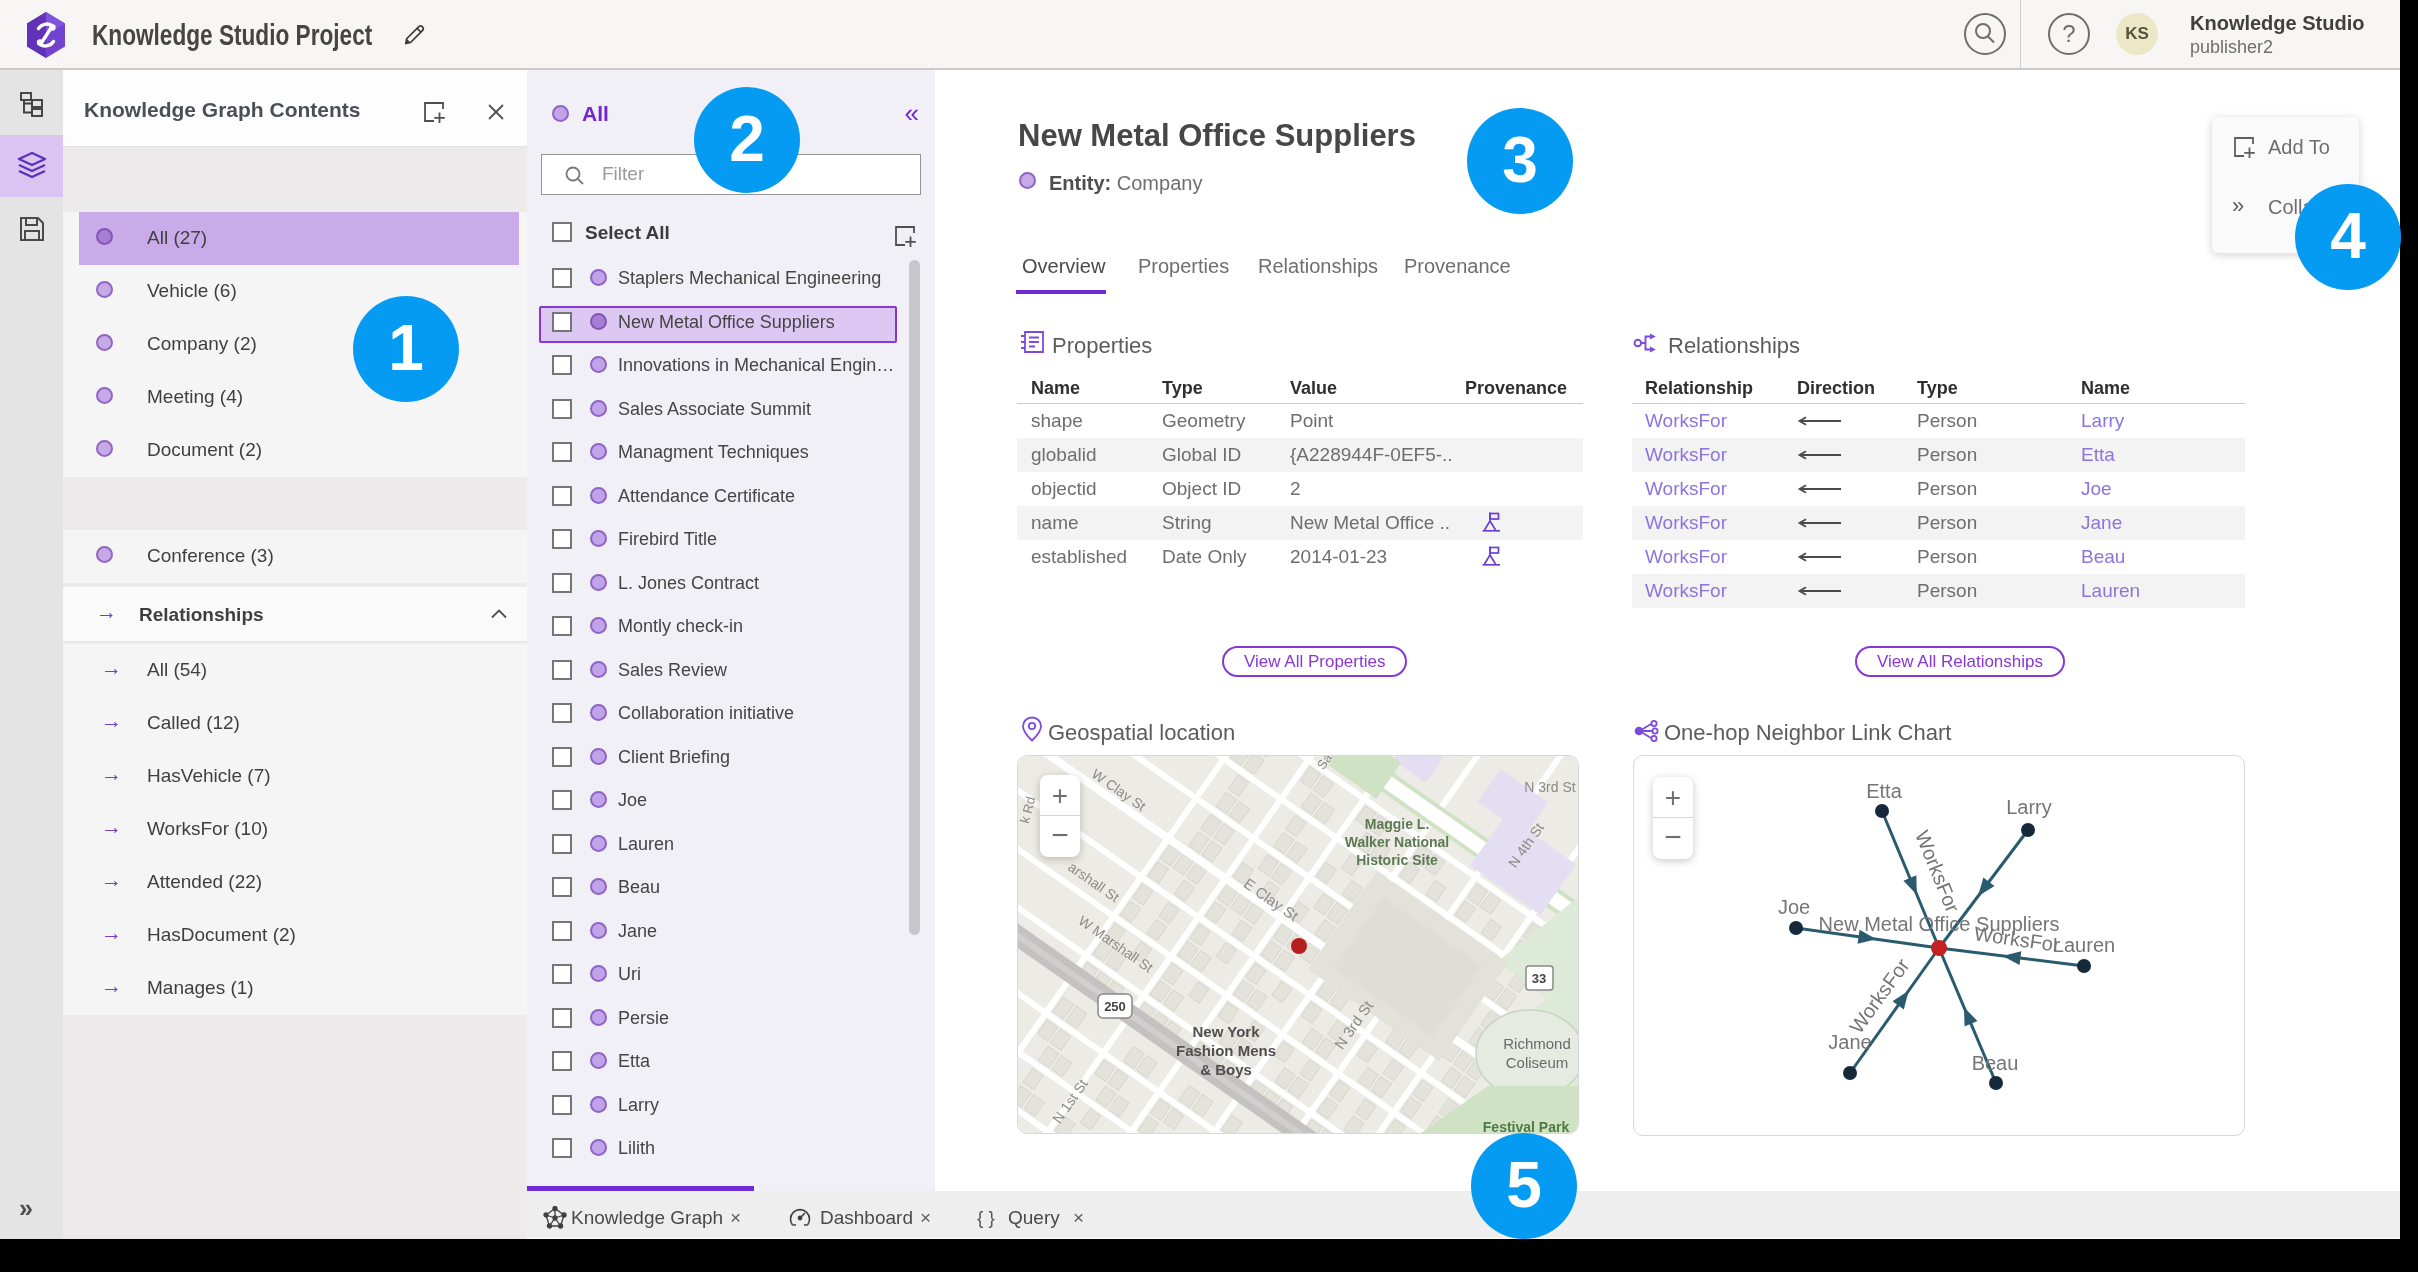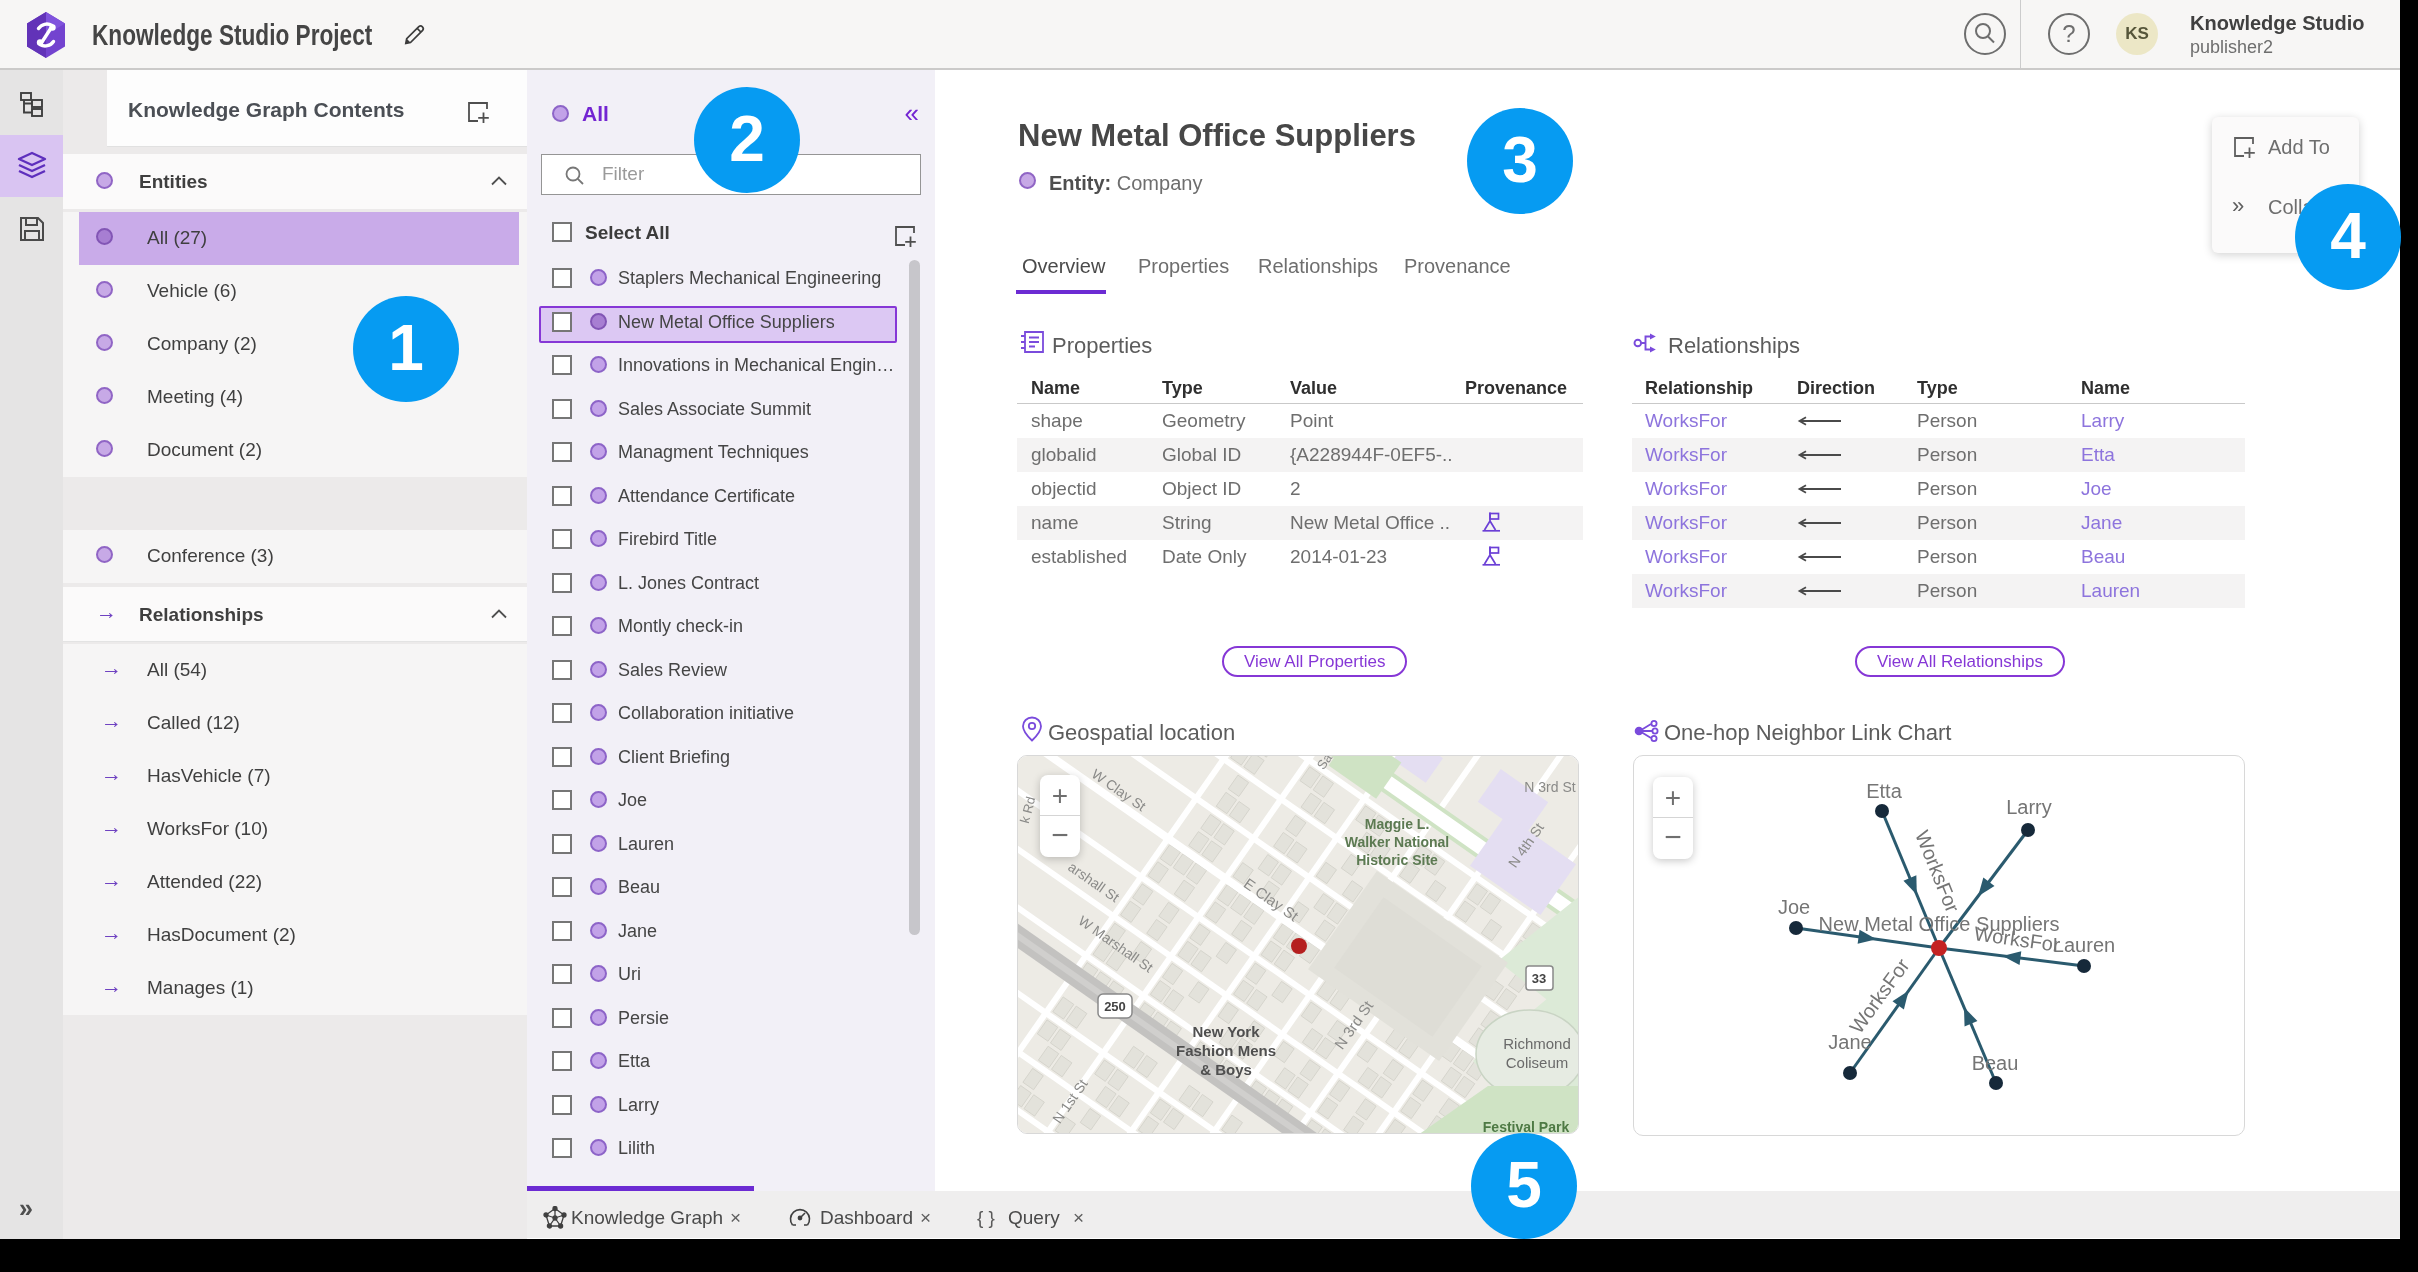--- a/index.html
+++ b/index.html
@@ -13,21 +13,21 @@
 .hcirc { position:absolute; top:13px; width:42px; height:42px; border:2px solid #6e6e6e; border-radius:50%; }
 #vdiv { position:absolute; left:2020px; top:0; width:1px; height:68px; background:#ccc; }
 #avatar { position:absolute; left:2116px; top:13px; width:42px; height:42px; border-radius:50%; background:#ece7c6; color:#56563a; font-size:17px; font-weight:bold; text-align:center; line-height:42px; }
 #acct1 { position:absolute; left:2190px; top:12px; font-size:20px; font-weight:bold; color:#404040; }
 #acct2 { position:absolute; left:2190px; top:37px; font-size:18px; color:#6e6e6e; }
 
 #rail { position:absolute; left:0; top:70px; width:63px; height:1169px; background:#e5e4e4; }
 #railsel { position:absolute; left:0; top:65px; width:63px; height:62px; background:#d9c4f2; }
 
 #p1 { position:absolute; left:63px; top:70px; width:464px; height:1169px; background:#eceaea; }
-#p1head { position:absolute; left:0; top:0; width:464px; height:77px; background:#fdfdfd; border-bottom:1px solid #e1e1e1;margin-left:44px;}
+#p1head { position:absolute; left:0; top:0; width:464px; height:77px; background:#fdfdfd; border-bottom:1px solid #e1e1e1;}
 #p1head .t { position:absolute; left:21px; top:28px; font-size:21px; font-weight:bold; color:#4b4f55; }
 .p1grp { position:absolute; left:0; width:464px; height:55px; background:#fbfafa; }
 .p1row { position:absolute; left:0; width:464px; height:53px; background:#f6f5f5; }
 .p1row.sel { background:linear-gradient(90deg, #f6f5f5 0px, #f6f5f5 16px, #c9abe9 16px, #c9abe9 456px, #f6f5f5 456px); }
 .pcirc { position:absolute; width:17px; height:17px; border-radius:50%; background:#c7a9e6; border:2px solid #9065c5; }
 .pcirc.dk { background:#a77ed2; border-color:#8255b5; }
 .p1txt { position:absolute; font-size:19px; color:#3f3f3f; }
 .arrow { position:absolute; font-size:21px; color:#6f42c1; }
 
 #p2 { position:absolute; left:527px; top:70px; width:408px; height:1121px; background:#f2f0f7; }
@@ -124,27 +124,20 @@
   <div id="p1">
     <div id="p1head">
         <span class="t">Knowledge Graph Contents</span>
       <svg style="position:absolute;left:359px;top:30px;" width="24" height="24" viewBox="0 0 24 24" stroke="#4f4f4f" stroke-width="1.8" fill="none">
         <path d="M21,9 V3 H3 V21 H12"></path>
           <path d="M17.5,12.5 V23 M12.2,17.8 H22.8"></path>
       </svg>
       <svg style="position:absolute;left:424px;top:33px;" width="18" height="18" viewBox="0 0 18 18" stroke="#4f4f4f" stroke-width="1.8">
           <line x1="2" y1="2" x2="16" y2="16"></line>
           <line x1="16" y1="2" x2="2" y2="16"></line>
-        </svg>
-    </div>
-    <div class="p1grp" style="top:84px;">
-        <span class="pcirc" style="left:33px; top:18px;"></span>
-        <span class="p1txt" style="left:76px; top:17px; font-weight:bold;">Entities</span>
-      <svg style="position:absolute;right:20px;top:22px;" width="16" height="10" viewBox="0 0 16 10" fill="none" stroke="#4f4f4f" stroke-width="1.8">
-          <polyline points="1,8.5 8,1.5 15,8.5"></polyline>
         </svg>
     </div>
     <div class="p1row sel" style="top:142px;">
         <span class="pcirc dk" style="left:33px; top:16px;"></span>
         <span class="p1txt" style="left:84px; top:15px;">All (27)</span>
       </div>
     <div class="p1row" style="top:195px;">
         <span class="pcirc" style="left:33px; top:16px;"></span>
         <span class="p1txt" style="left:84px; top:15px;">Vehicle (6)</span>
       </div>

